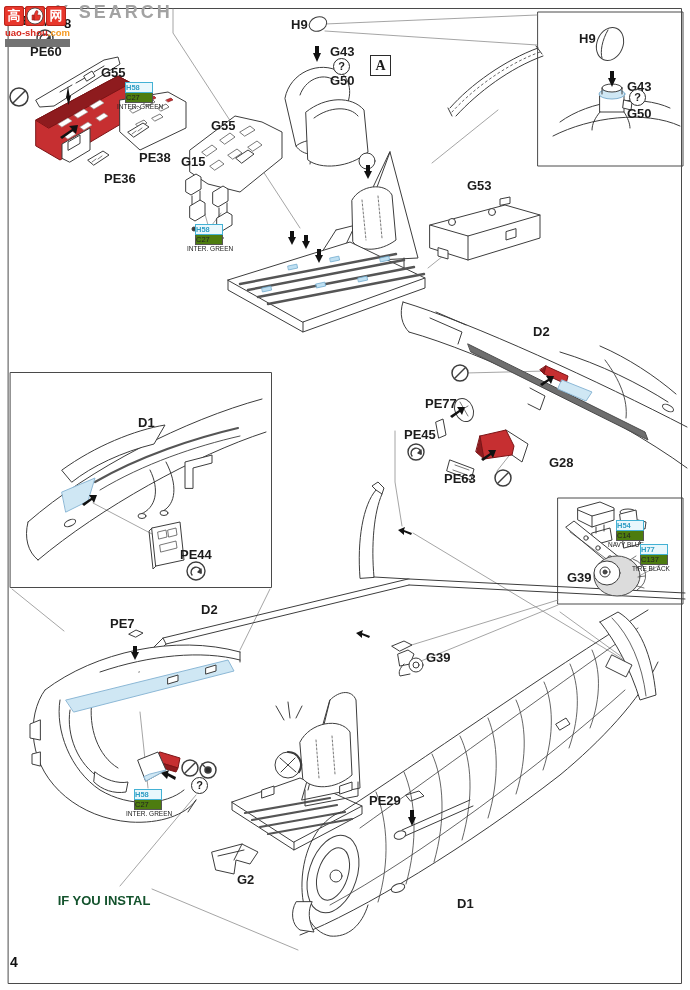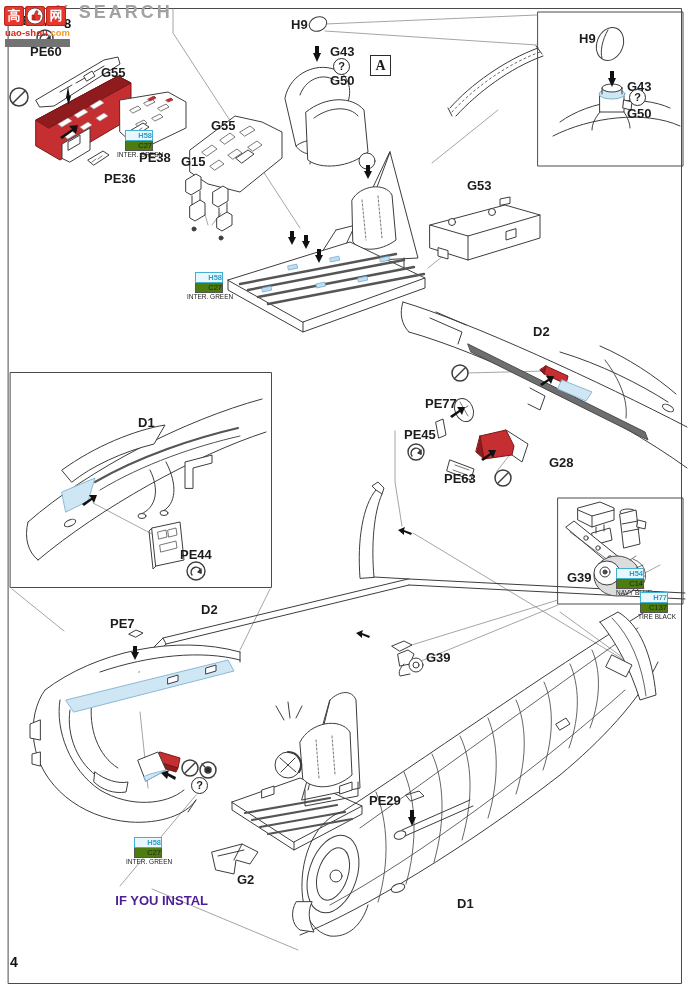--- a/index.html
+++ b/index.html
@@ -4,28 +4,28 @@
 <style>
   html,body{margin:0;padding:0;background:#fff;}
   #canvas{position:relative;width:690px;height:990px;background:#fff;overflow:hidden;
           font-family:"Liberation Sans",sans-serif;}
   #lineart{position:absolute;left:0;top:0;}
   .lbl{position:absolute;font:bold 13px "Liberation Sans",sans-serif;color:#1c1c1c;white-space:nowrap;z-index:5;}
   .qcirc{position:absolute;width:15px;height:15px;border:1.8px solid #2b2b2b;border-radius:50%;
          font:bold 11px/15px "Liberation Sans",sans-serif;text-align:center;color:#1c1c1c;background:#fff;z-index:6;}
   .boxA{position:absolute;width:19px;height:19px;border:1.6px solid #2b2b2b;background:#fff;
         font:bold 14px/19px "Liberation Serif",serif;text-align:center;color:#1c1c1c;z-index:6;}
-  .callout{position:absolute;width:44px;text-align:right;z-index:6;margin-top:48px;}
+  .callout{position:absolute;width:44px;text-align:left;z-index:6;}
   .callout .hbox{width:26px;margin:0 auto;border:1px solid #43b1d4;background:#e9f7fc;color:#2f9ec4;
                  font:bold 7.5px/9px "Liberation Sans",sans-serif;}
   .callout .cbox{width:26px;margin:0 auto;border:1px solid #555;border-top:none;background:#4d7c0f;color:#222;
                  font:7.5px/9px "Liberation Sans",sans-serif;}
   .callout .pname{color:#222;font:6.5px/8px "Liberation Sans",sans-serif;white-space:nowrap;}
-  .note{position:absolute;left:0;top:893px;width:208px;text-align:right;z-index:5;
-        font:bold 13px/15.5px "Liberation Sans",sans-serif;color:#4c1d95;}
+  .note{position:absolute;left:0;top:893px;width:208px;text-align:center;z-index:5;
+        font:bold 13px/15.5px "Liberation Sans",sans-serif;color:#14532d;}
   .pagenum{position:absolute;left:10px;top:954px;font:bold 14px "Liberation Sans",sans-serif;color:#111;z-index:5;}
   
   .wm-search{position:absolute;left:56px;top:2px;font:bold 18px "Liberation Sans",sans-serif;
              letter-spacing:3px;color:#a2a2a2;z-index:9;}
   .wm-frag{position:absolute;font:bold 13px "Liberation Sans",sans-serif;color:#111;z-index:8;}
   .wm-logo{position:absolute;left:4px;top:6px;width:66px;height:22px;z-index:10;}
   .wm-tile{position:absolute;top:0;width:20px;height:20px;background:#e8372c;border-radius:3px;
            color:#fff;font:bold 13px/20px "Liberation Sans",sans-serif;text-align:center;
            box-shadow:0 0 0 1px #b8241b inset;}
   .wm-url{position:absolute;left:5px;top:27px;z-index:10;font:bold 9.5px "Liberation Sans",sans-serif;

